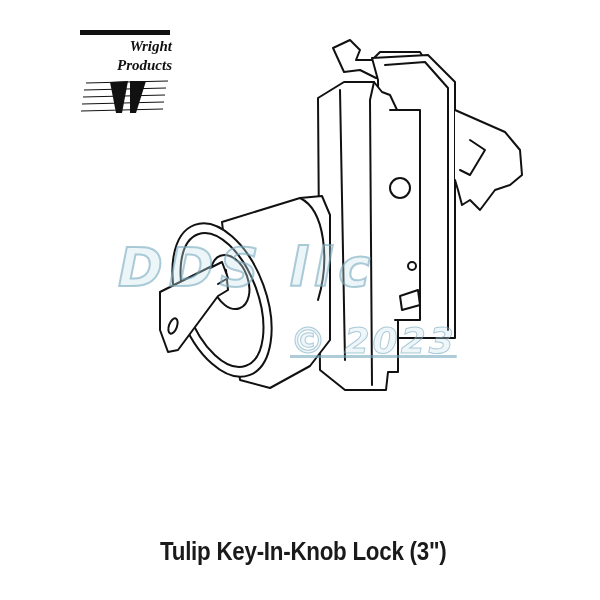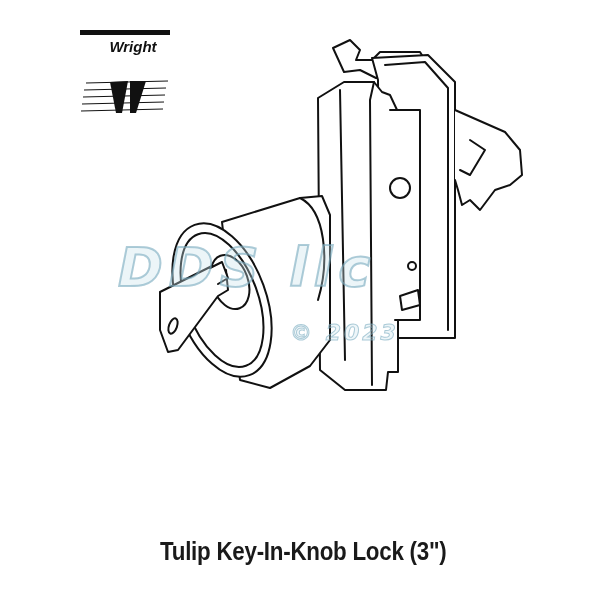--- a/index.html
+++ b/index.html
@@ -1,34 +1,35 @@
 <!DOCTYPE html>
 <html><head>
 <meta charset="utf-8">
 <style>
   html, body { margin:0; padding:0; background:#ffffff; }
   body { width:600px; height:600px; position:relative; overflow:hidden; font-family:"Liberation Sans", sans-serif; }
   .logo { position:absolute; left:78px; top:28px; width:94px; height:90px; }
   .logo .bar { position:absolute; left:2px; top:2px; width:90px; height:5px; background:#111; }
-  .logo .l1, .logo .l2 { position:absolute; left:8px; width:94px; text-align:center; font-family:Liberation Sans, sans-serif; font-style:italic; font-weight:bold; color:#111; }
+  .logo .l1, .logo .l2 { position:absolute; left:0; width:94px; text-align:right; font-family:Liberation Serif, serif; font-style:italic; font-weight:bold; color:#111; }
   .logo .l1 { top:10px; font-size:15px; }
   .logo .l2 { top:29px; font-size:15px; }
   .logo svg { position:absolute; left:2px; top:52px; }
   .drawing { position:absolute; left:0; top:0; }
   .caption { position:absolute; left:160px; top:536px; font-family:"Liberation Sans", sans-serif; font-weight:bold; font-size:26px; color:#1a1a1a; letter-spacing:-0.3px; transform:scaleX(0.86); transform-origin:left top; white-space:nowrap; }
   .wm { position:absolute; color:rgba(140,185,200,0.55); font-family:"DejaVu Sans", sans-serif; font-style:italic; font-weight:bold; pointer-events:none; }
   .wm1 { left:118px; top:236px; font-size:54px; letter-spacing:6px; -webkit-text-stroke:2px rgba(120,170,190,0.6); color:rgba(200,225,235,0.35); }
-  .wm2 { left:290px; top:320px; font-size:22px; letter-spacing:3px; -webkit-text-stroke:1px rgba(120,170,190,0.6); color:rgba(200,225,235,0.3); }
+  .wm2 { left:290px; top:320px; font-size:36px; letter-spacing:3px; -webkit-text-stroke:1px rgba(120,170,190,0.6); color:rgba(200,225,235,0.3);text-decoration:underline; }
 </style>
 </head>
 <body>
 
 <div class="logo">
   <div class="bar"></div>
   <div class="l1">Wright</div>
+  <div class="l2">Products</div>
   <svg width="90" height="36" viewBox="0 0 90 36">
     <g stroke="#111" stroke-width="1" fill="none">
       <line x1="6" y1="3" x2="88" y2="1"></line>
       <line x1="4" y1="10" x2="86" y2="8"></line>
       <line x1="3" y1="17" x2="85" y2="15"></line>
       <line x1="2" y1="24" x2="84" y2="22"></line>
       <line x1="1" y1="31" x2="83" y2="29"></line>
     </g>
     <polygon points="30,2 48,1 42,33 36,33" fill="#111"></polygon>
     <polygon points="50,1 66,1 56,33 50,33" fill="#111"></polygon>

